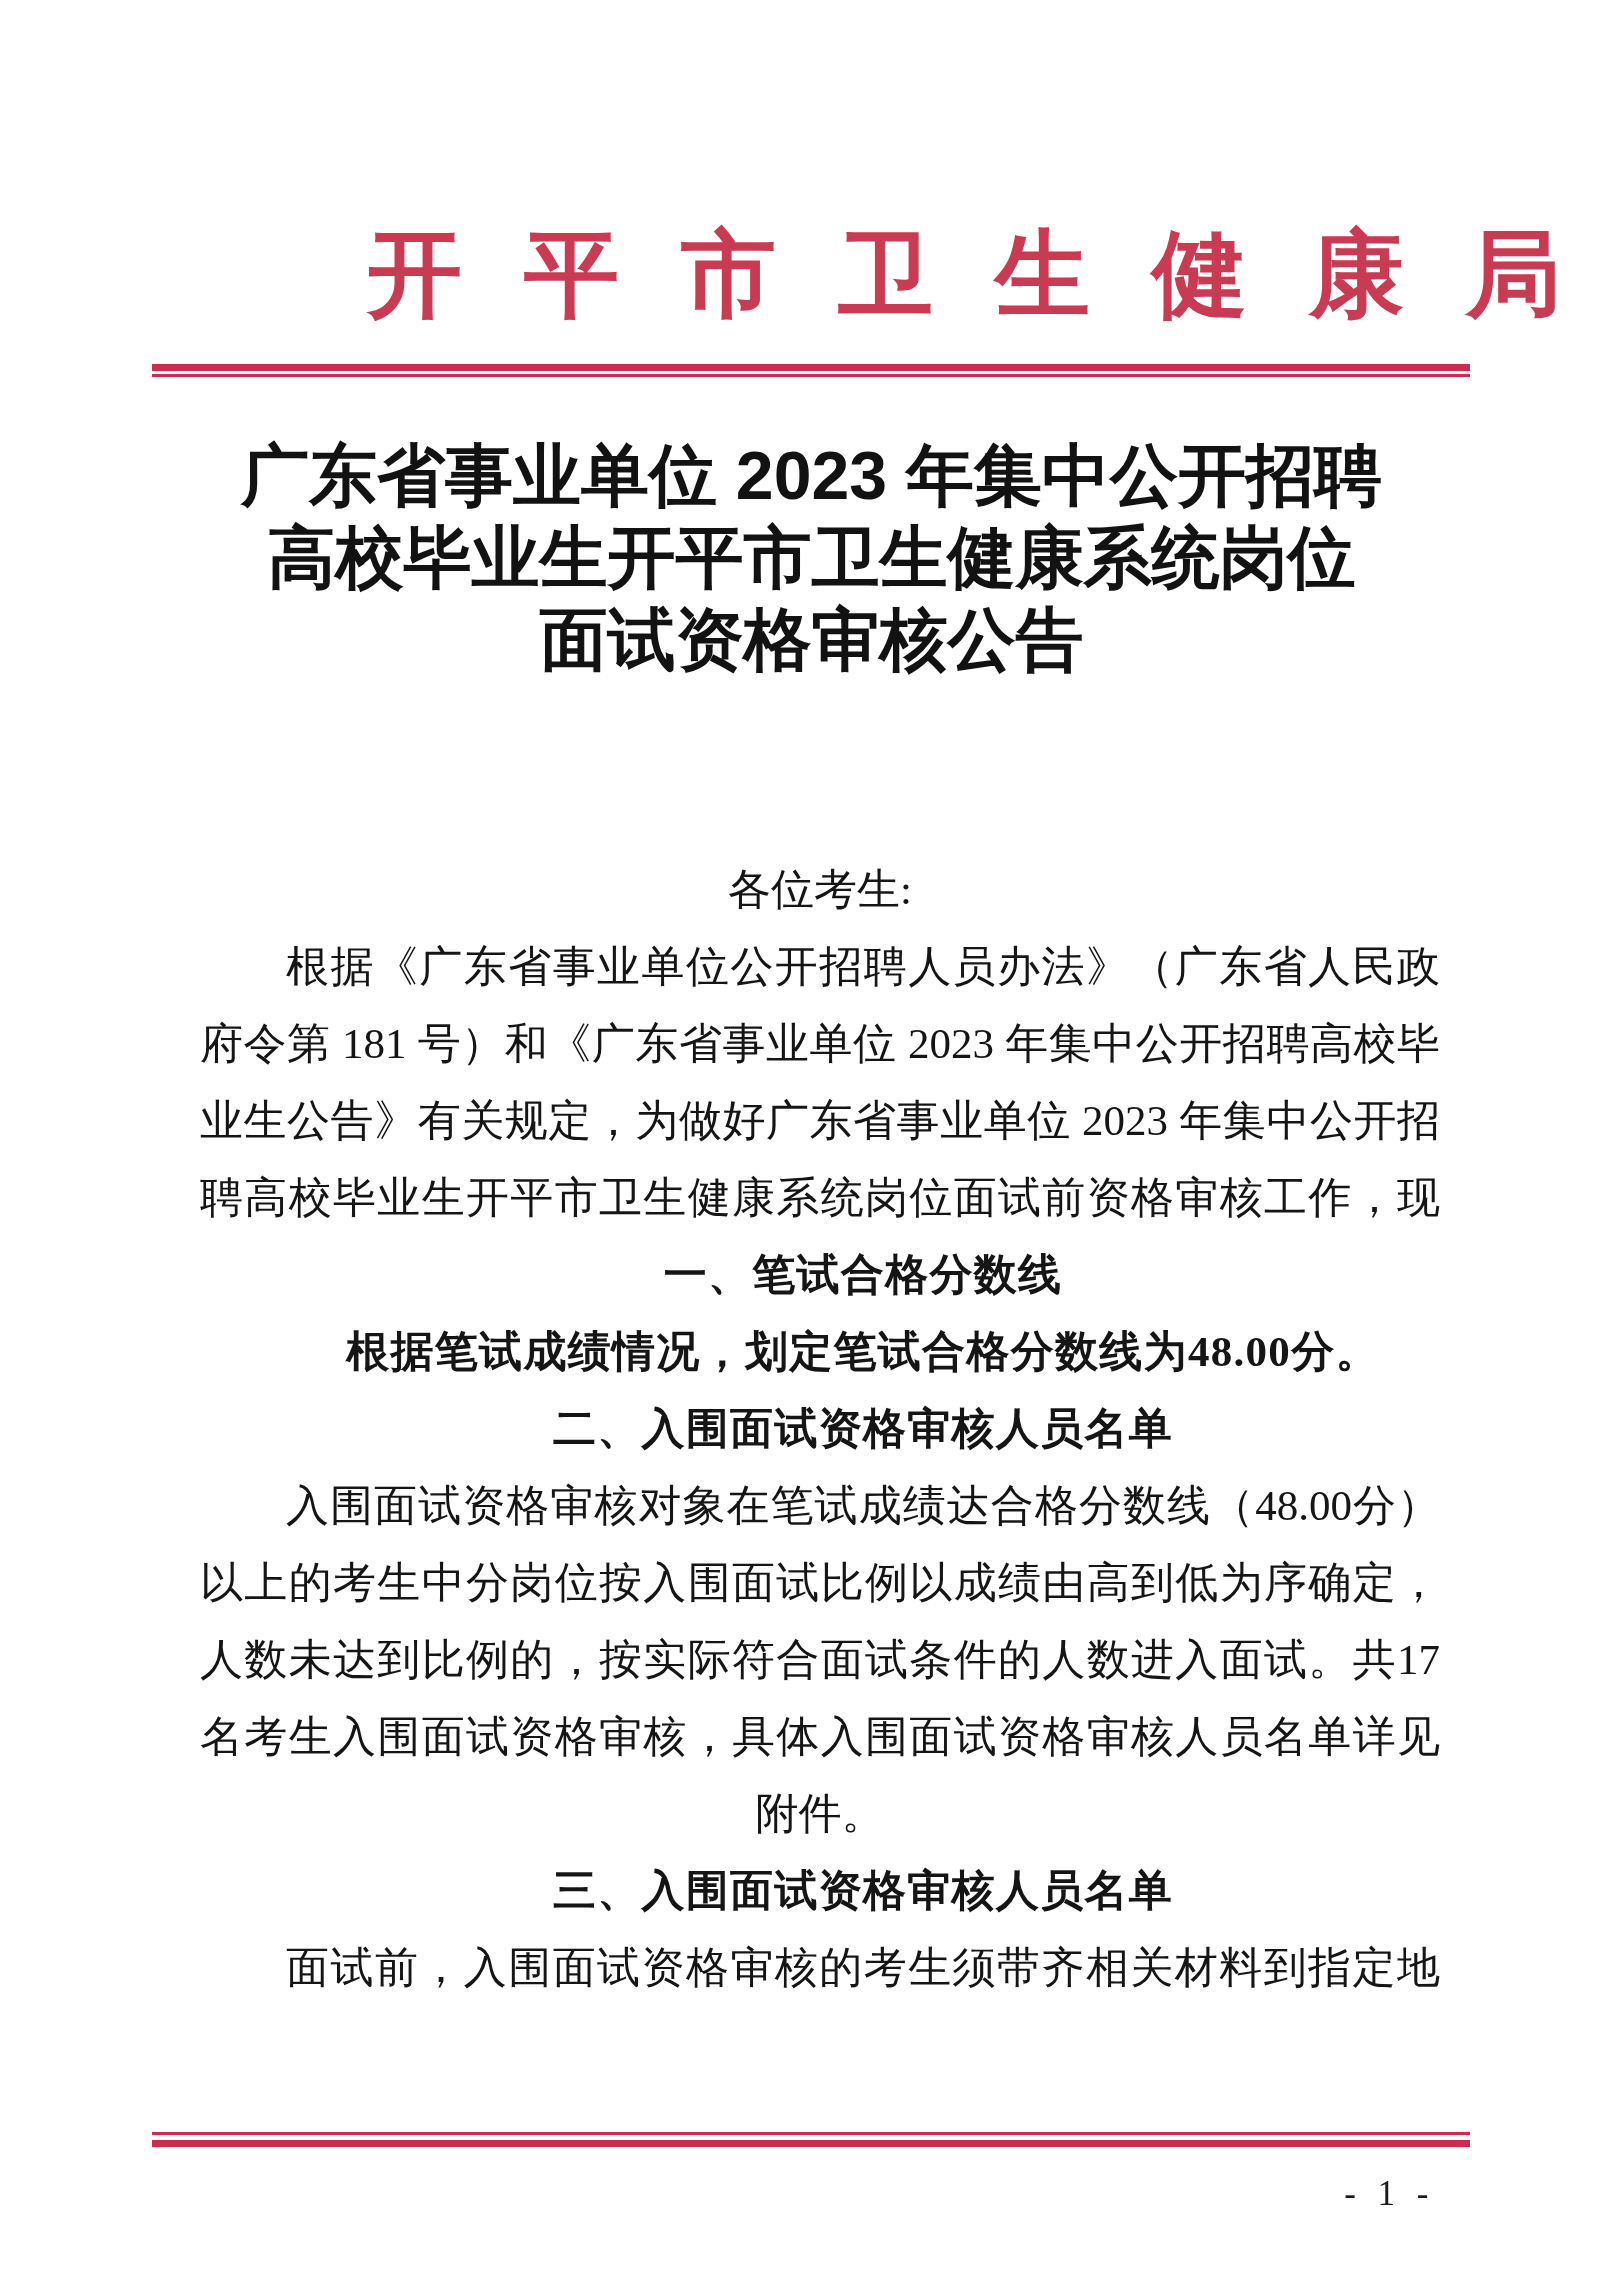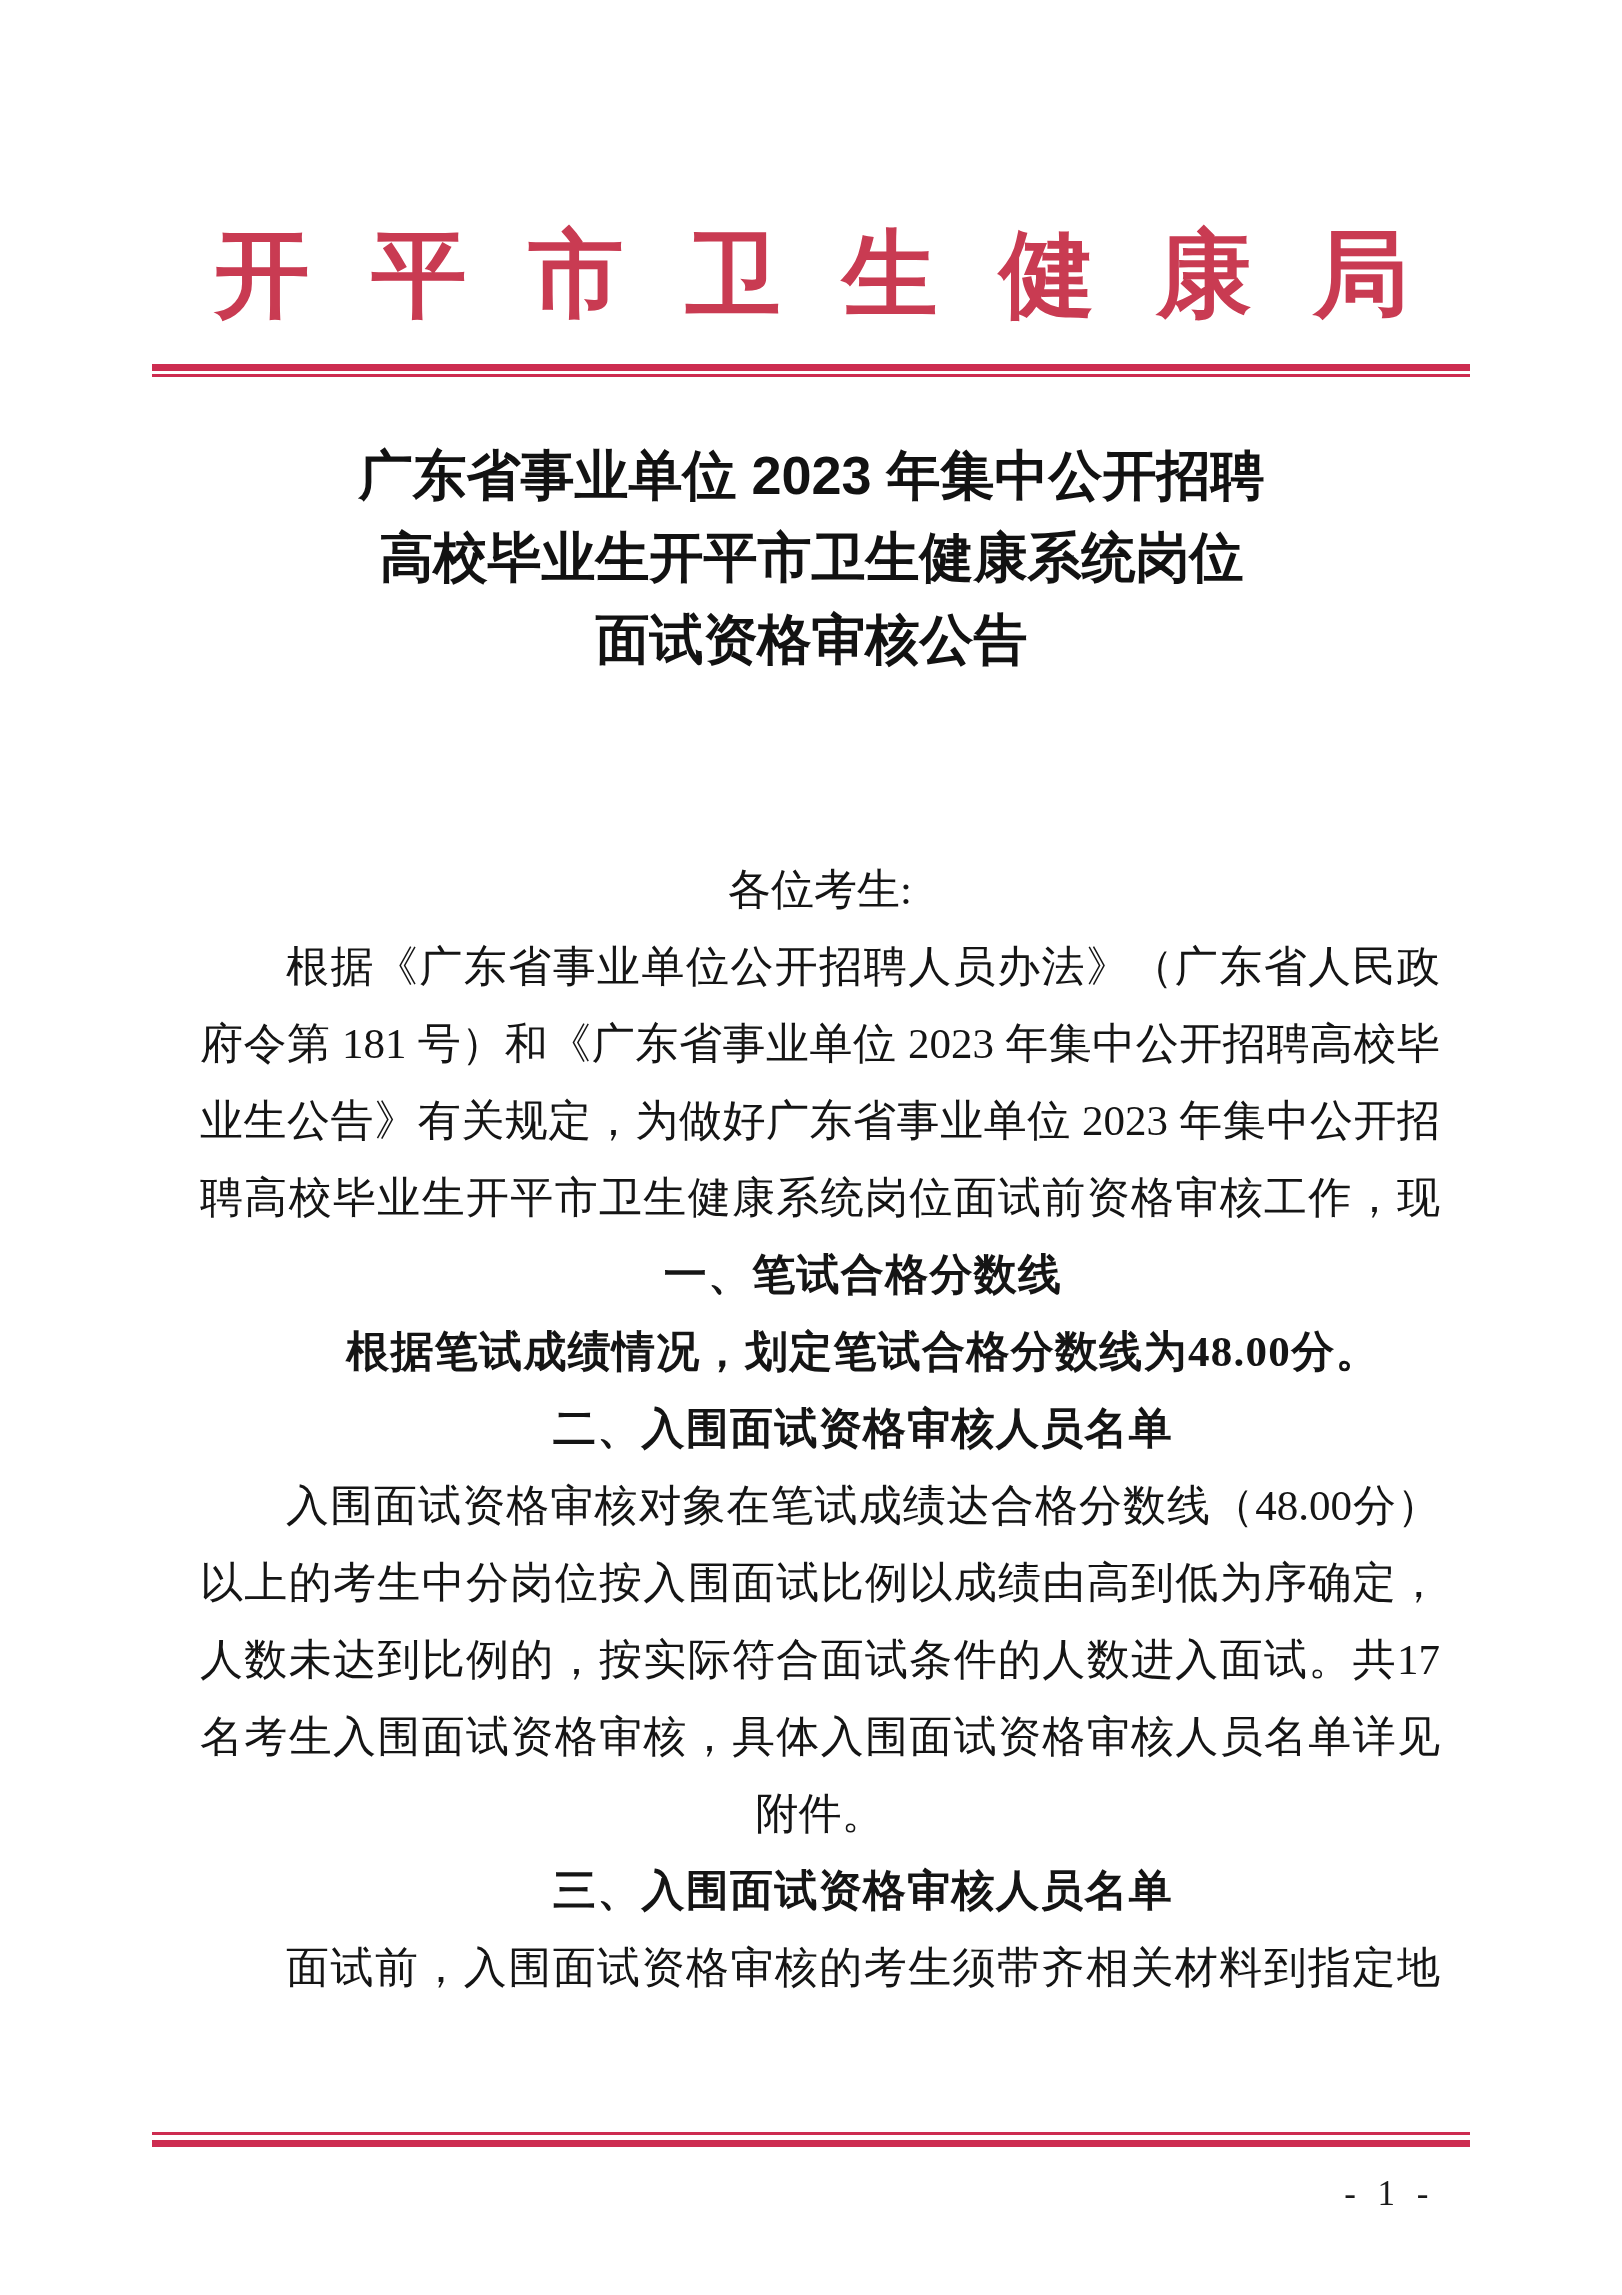--- a/index.html
+++ b/index.html
@@ -9,21 +9,21 @@
     width: 1623px;
     height: 2295px;
     background: #ffffff;
     overflow: hidden;
     font-family: "Liberation Serif", serif;
   }
   .agency {
     position: absolute;
     left: 0; right: 0;
     top: 221px;
-    text-align: center;
+    text-align: right;
     font-size: 95px;
     line-height: 1.15;
     font-weight: 600;
     letter-spacing: 62px;
     text-indent: 62px;
     color: #c93b52;
     font-family: "Liberation Serif", serif;
     white-space: nowrap;
   }
   .rule {
@@ -35,21 +35,21 @@
   .rule-thick-top  { top: 364px;  height: 6.5px; }
   .rule-thin-top   { top: 374px;  height: 2.6px;  }
   .rule-thin-bottom  { top: 2132px; height: 2.6px;  }
   .rule-thick-bottom { top: 2140px; height: 7.2px; }
   .doc-title {
     position: absolute;
     left: 154px;
     width: 1315px;
     top: 434px;
     text-align: center;
-    font-size: 54px;
+    font-size: 68px;
     line-height: 82px;
     font-weight: 700;
     color: #121212;
     font-family: "Liberation Sans", sans-serif;
   }
   .doc-title .t-line { white-space: nowrap; }
   .body-text {
     position: absolute;
     left: 200px;
     width: 1240px;

